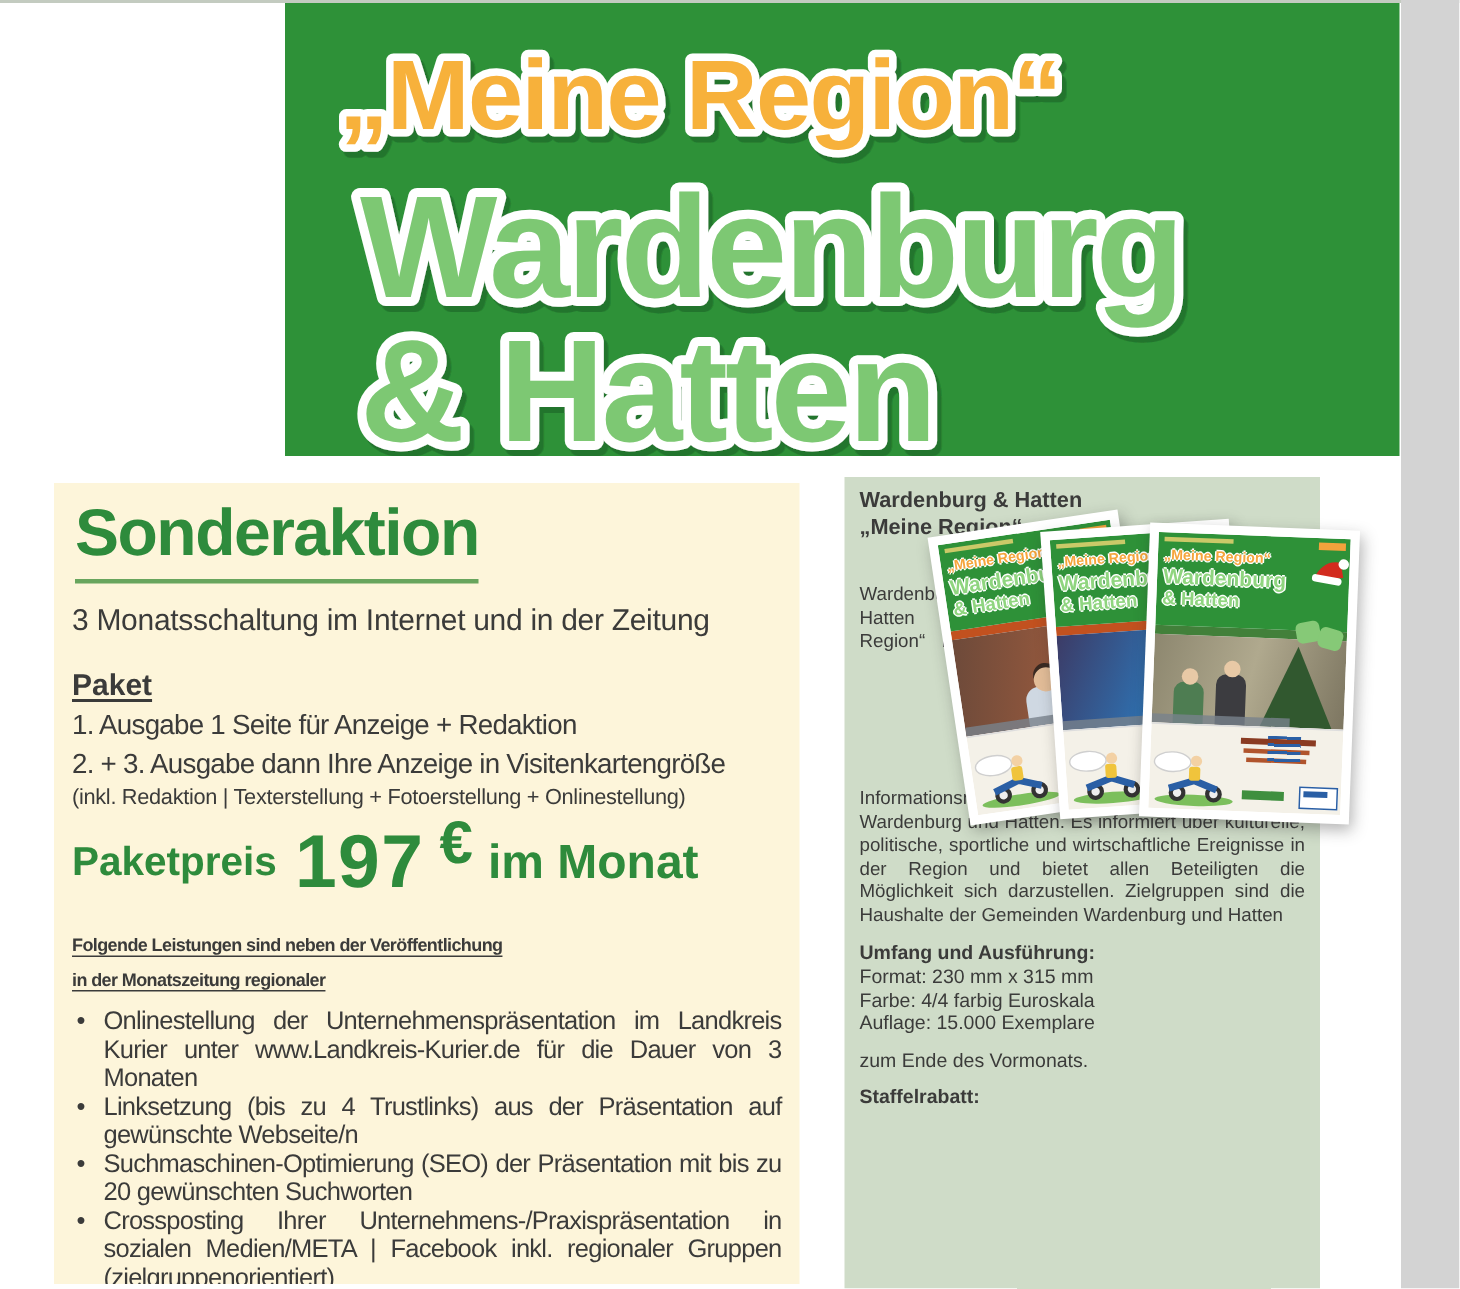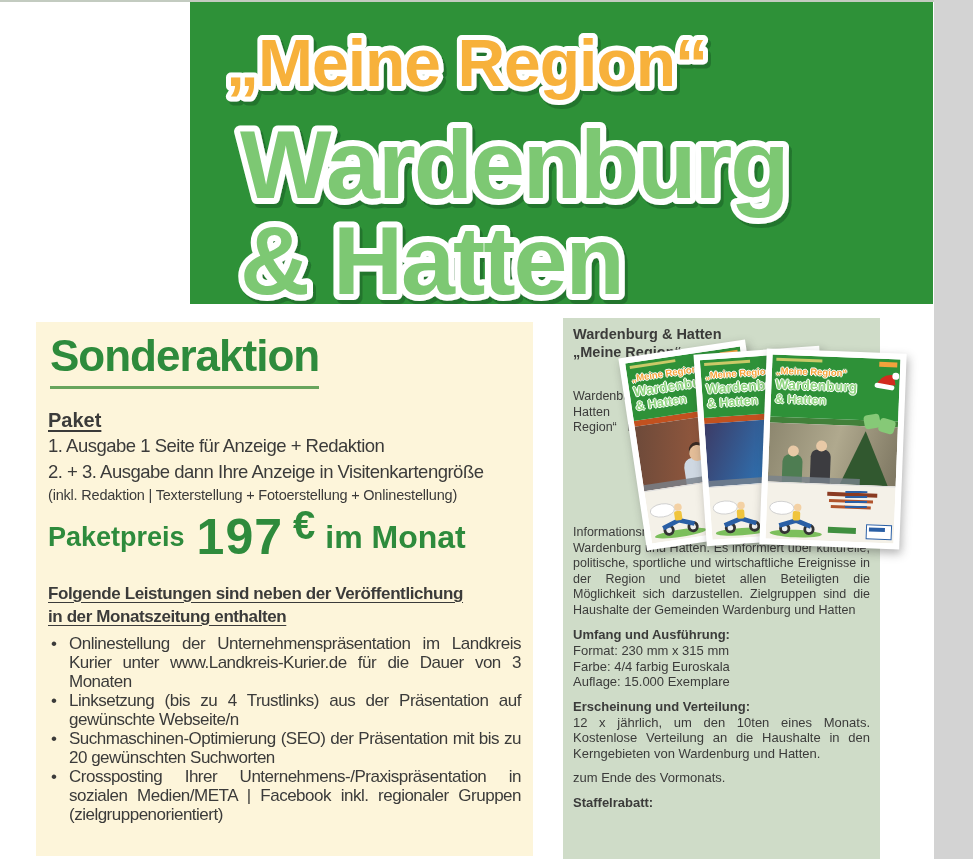--- a/index.html
+++ b/index.html
@@ -23,21 +23,21 @@
   .promo-subtitle{margin-top:14px;font-size:20px;letter-spacing:-0.2px;}
   .paket-heading{margin-top:18px;font-size:20px;font-weight:bold;text-decoration:underline;
                  text-underline-offset:3px;line-height:26px;}
   .paket-line{font-size:18.5px;letter-spacing:-0.5px;line-height:26px;}
   .paket-note{font-size:14.5px;letter-spacing:-0.2px;line-height:21px;}
   .price-line{margin-top:6px;color:#2e8b3c;font-weight:bold;display:flex;align-items:center;height:50px;}
   .price-label{font-size:27px;line-height:30px;}
   .price-amount{font-size:50px;line-height:42px;margin-left:12px;letter-spacing:1px;}
   .price-currency{font-size:40px;line-height:30px;margin-left:10px;transform:translateY(-12px);}
   .price-suffix{font-size:32px;line-height:30px;margin-left:10px;}
-  .leist-heading{font-size:17px;font-weight:bold;text-decoration:underline;
+  .leist-heading{font-size:12px;font-weight:bold;text-decoration:underline;
                  text-underline-offset:3px;line-height:23px;letter-spacing:-0.4px;}
   .leist-heading.first{margin-top:20px;}
   .leist-list{margin:6px 0 0 0;padding:0;list-style:none;}
   .leist-list li{position:relative;padding-left:21px;font-size:17px;letter-spacing:-0.5px;
                  line-height:19px;text-align:justify;margin:0 0 0 0;}
   .leist-list li::before{content:"\2022";position:absolute;left:3px;top:0;}
 
   
   .panel{position:absolute;left:563px;top:318px;width:317px;height:541px;background:#cfdcc8;
          box-sizing:border-box;padding:7px 10px;color:#3b3b3a;overflow:hidden;}
@@ -119,55 +119,52 @@
         </filter>
       </defs>
       <text x="36" y="84" font-size="66" fill="#f7b13b" stroke-width="10" letter-spacing="-1" filter="url(#dsh)">„Meine Region“</text>
       <text x="50" y="196" font-size="97" fill="#7dc873" stroke-width="12" letter-spacing="-2" filter="url(#dsh)">Wardenburg</text>
       <text x="50" y="292" font-size="97" fill="#7dc873" stroke-width="12" letter-spacing="-2" filter="url(#dsh)">&amp; Hatten</text>
     </svg>
   </div>
 
   <div class="promo">
     <div class="promo-title">Sonderaktion</div>
+    <div class="promo-subtitle">3 Monatsschaltung im Internet und in der Zeitung</div>
     <div class="paket-heading">Paket</div>
     <div class="paket-line">1. Ausgabe 1 Seite für Anzeige + Redaktion</div>
     <div class="paket-line">2. + 3. Ausgabe dann Ihre Anzeige in Visitenkartengröße</div>
     <div class="paket-note">(inkl. Redaktion | Texterstellung  +  Fotoerstellung + Onlinestellung)</div>
     <div class="price-line">
       <span class="price-label">Paketpreis</span>
       <span class="price-amount">197</span>
       <span class="price-currency">€</span>
       <span class="price-suffix">im Monat</span>
     </div>
     <div class="leist-heading first">Folgende Leistungen sind neben der Veröffentlichung</div>
-    <div class="leist-heading">in der Monatszeitung enthalten</div>
+    <div class="leist-heading">in der Monatszeitung regionaler</div>
     <ul class="leist-list">
       <li>Onlinestellung der Unternehmenspräsentation im Landkreis Kurier unter www.Landkreis-Kurier.de für die Dauer von 3 Monaten</li>
       <li>Linksetzung (bis zu 4 Trustlinks) aus der Präsentation auf gewünschte Webseite/n</li>
       <li>Suchmaschinen-Optimierung (SEO) der Präsentation mit bis zu 20 gewünschten Suchworten</li>
       <li>Crossposting Ihrer Unternehmens-/Praxispräsentation in sozialen Medien/META | Facebook inkl. regionaler Gruppen (zielgruppenorientiert)</li>
     </ul>
   </div>
 
   <div class="panel">
     <div class="panel-heading">Wardenburg &amp; Hatten</div>
     <div class="panel-heading">„Meine Region“</div>
     <div class="cover-spacer"></div>
     <div class="panel-desc">Wardenburg &amp; Hatten „Meine Region“ ist ein Informationsmagazin für Bürger aus den Gemeinden Wardenburg und Hatten. Es informiert über kulturelle, politische, sportliche und wirtschaftliche Ereignisse in der Region und bietet allen Beteiligten die Möglichkeit sich darzustellen. Zielgruppen sind die Haushalte der Gemeinden Wardenburg und Hatten</div>
 
     <div class="panel-sec">
       <div class="sec-heading">Umfang und Ausführung:</div>
       <div class="sec-line">Format: 230 mm x 315 mm</div>
       <div class="sec-line">Farbe: 4/4 farbig Euroskala</div>
       <div class="sec-line">Auflage: 15.000 Exemplare</div>
-    </div>
-    <div class="panel-sec">
-      <div class="sec-heading">Erscheinung und Verteilung:</div>
-      <div class="sec-line">12 x jährlich, um den 10ten eines Monats. Kostenlose Verteilung an die Haushalte in den Kerngebieten von Wardenburg und Hatten.</div>
     </div>
     <div class="panel-sec">
       <div class="sec-line">zum Ende des Vormonats.</div>
     </div>
     <div class="panel-sec">
       <div class="sec-heading">Staffelrabatt:</div>
 
     </div>
   </div>
 

